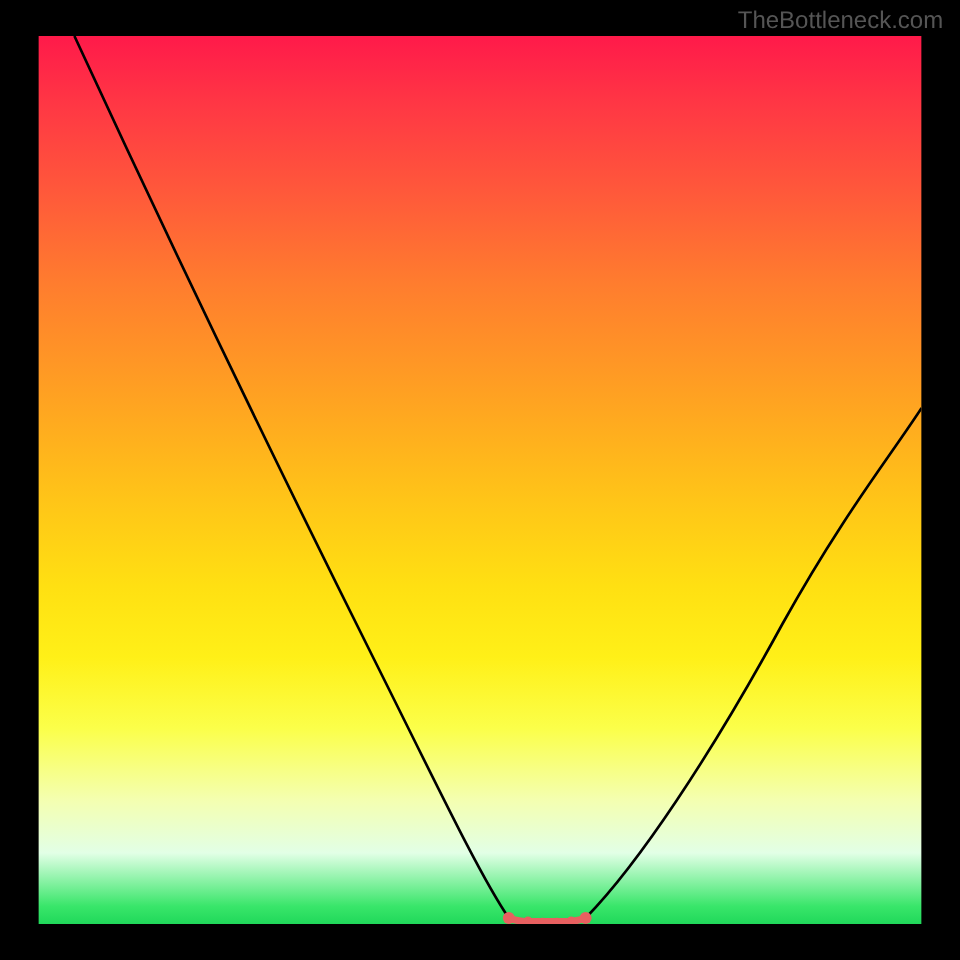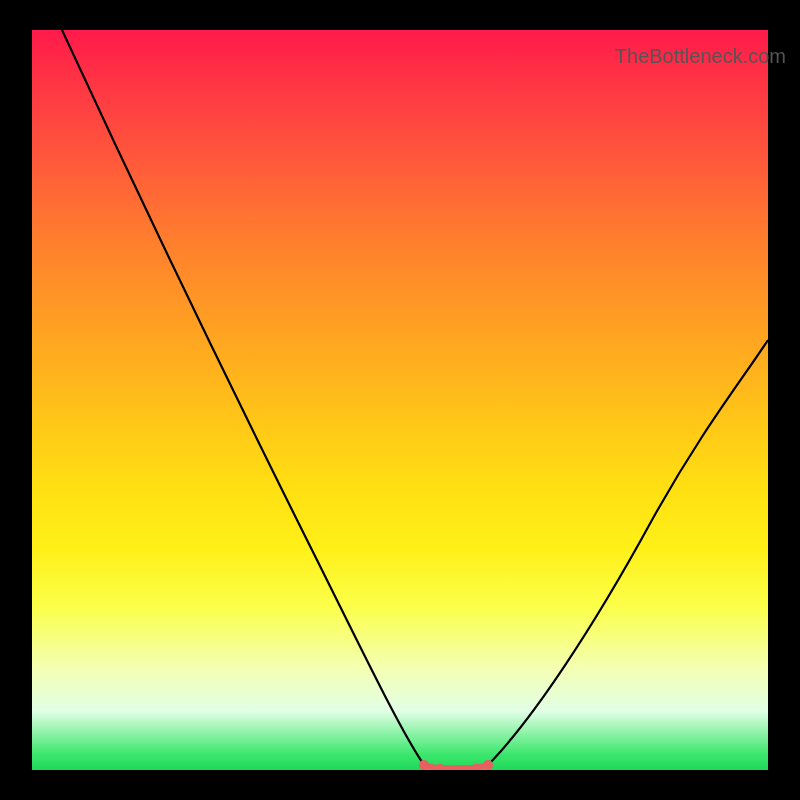--- a/index.html
+++ b/index.html
@@ -18,21 +18,20 @@
     background: #000;
   }
   .watermark {
     position: absolute;
     top: 6px;
     right: 14px;
     color: #555;
     font-size: 20px;
     font-weight: 500;
     z-index: 10;
-    margin-top: 39px;
   }
   .plot-area {
     position: absolute;
     left: 32px;
     top: 30px;
     width: 736px;
     height: 740px;
     overflow: hidden;
   }
   .gradient-bg {

